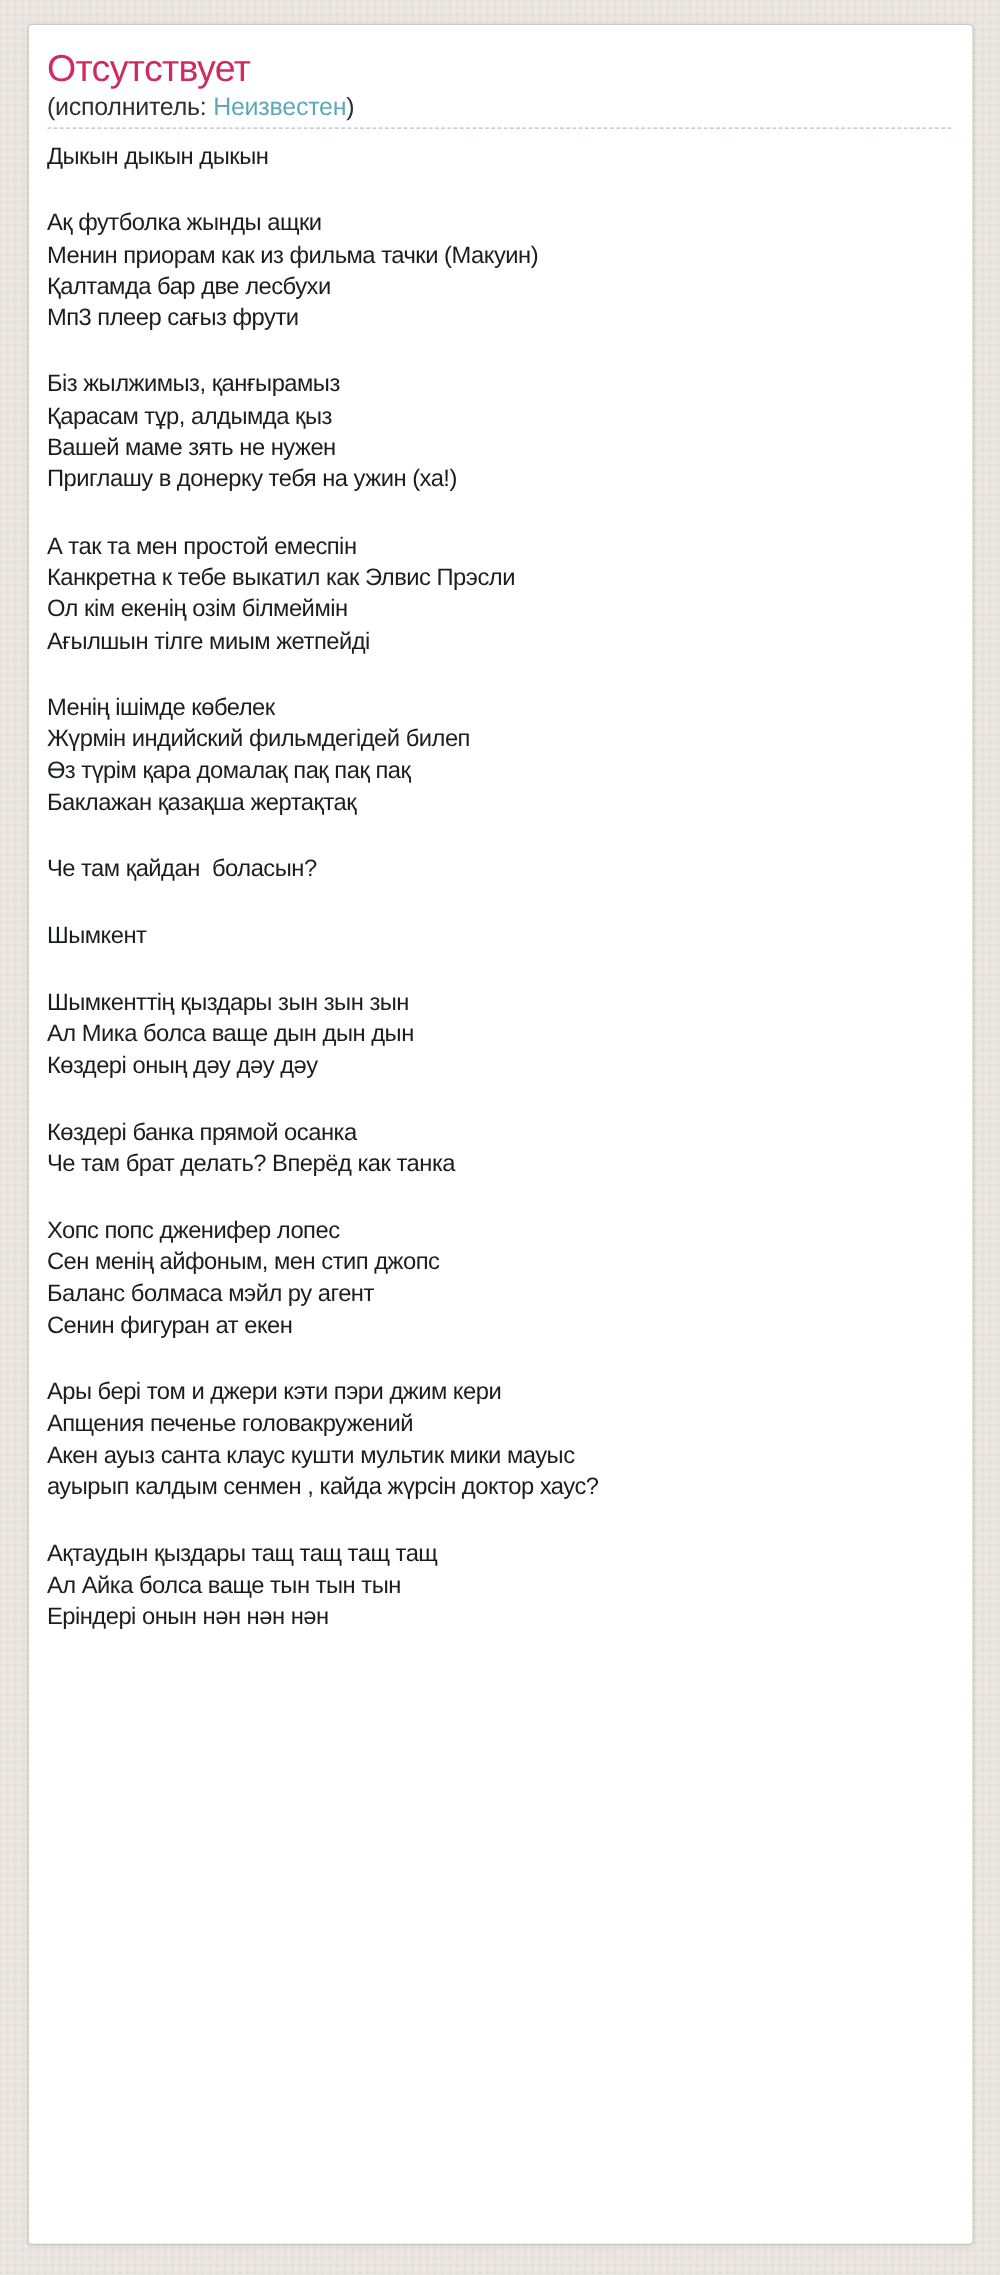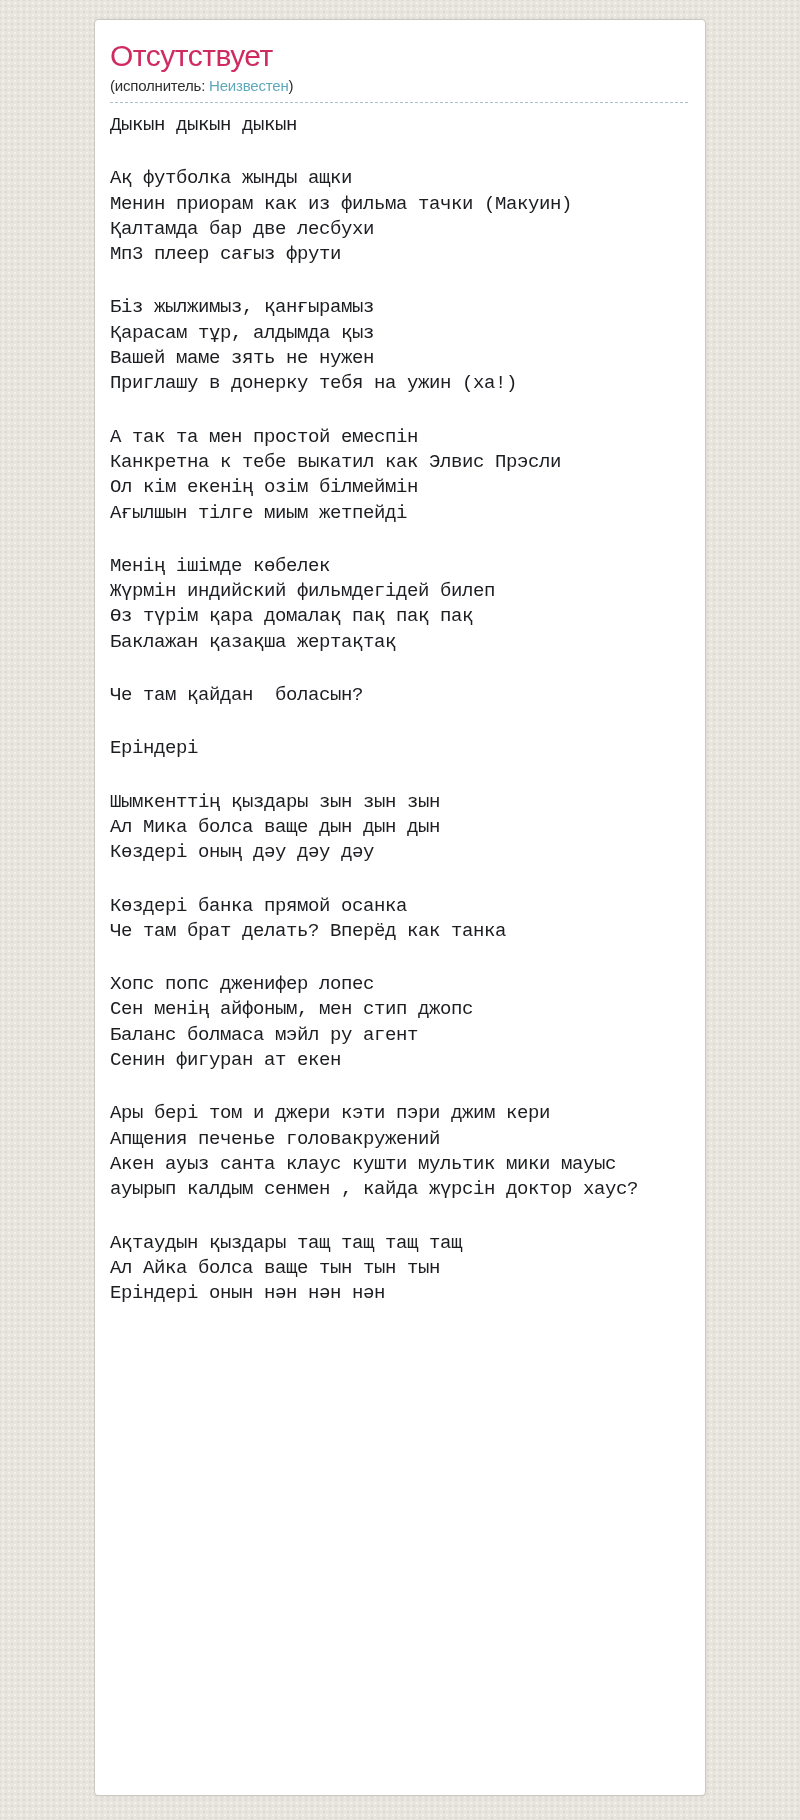--- a/index.html
+++ b/index.html
@@ -13,41 +13,41 @@
     background-color: #e8e4de;
     background-image:
       radial-gradient(#f3f0ea 1px, transparent 1.2px),
       radial-gradient(#ddd8d1 1px, transparent 1.2px);
     background-size: 6px 6px, 6px 6px;
     background-position: 0 0, 3px 3px;
     overflow: hidden;
   }
   .card {
     box-sizing: border-box;
-    width: 612px;
+    width: 757px;
     height: 1777px;
     margin: 19px auto 0;
     background: var(--card-bg, #ffffff);
     border: 1px solid #cbc7c1;
     border-radius: 4px;
     box-shadow: 0 1px 3px rgba(0,0,0,0.07);
     padding: 4px 17px 0 15px;
     overflow: hidden;
   }
   .song-title {
     margin: 16px 0 0;
     font-size: 30px;
     font-weight: normal;
     line-height: 32px;
     letter-spacing: -0.5px;
     color: var(--title-color, #d02b60);
   }
   .subtitle {
     margin: 4px 0 0;
-    font-size: 15px;
+    font-size: 20px;
     line-height: 20px;
     letter-spacing: -0.2px;
     color: #2f2f31;
   }
   .artist-link {
     color: var(--artist-color, #5ea8ba);
     text-decoration: none;
     cursor: pointer;
   }
   .divider {
@@ -59,37 +59,36 @@
   .lyrics {
     margin-top: 10px;
     font-size: 19px;
     line-height: 25.3px;
     letter-spacing: -0.4px;
     color: var(--lyrics-color, #1c1d21);
   }
   .lyrics p {
     margin: 0 0 28px 0;
     white-space: pre-wrap;
-    font-family: Liberation Mono, monospace;
   }
 </style>
 </head>
 <body>
 
 <div class="card">
   <h1 class="song-title">Отсутствует</h1>
   <div class="subtitle"><span>(исполнитель: </span><a class="artist-link">Неизвестен</a><span>)</span></div>
   <div class="divider"></div>
   <div class="lyrics">
       <p>Дыкын дыкын дыкын</p>
       <p>Ақ футболка жынды ащки<br>Менин приорам как из фильма тачки (Макуин)<br>Қалтамда бар две лесбухи<br>Мп3 плеер сағыз фрути</p>
       <p>Біз жылжимыз, қанғырамыз<br>Қарасам тұр, алдымда қыз<br>Вашей маме зять не нужен<br>Приглашу в донерку тебя на ужин (ха!)</p>
       <p>А так та мен простой емеспін<br>Канкретна к тебе выкатил как Элвис Прэсли<br>Ол кім екенің озім білмеймін<br>Ағылшын тілге миым жетпейді</p>
       <p>Менің ішімде көбелек<br>Жүрмін индийский фильмдегідей билеп<br>Өз түрім қара домалақ пақ пақ пақ<br>Баклажан қазақша жертақтақ</p>
       <p>Че там қайдан  боласын?</p>
-      <p>Еріндері</p>
+      <p>Шымкент</p>
       <p>Шымкенттің қыздары зын зын зын<br>Ал Мика болса ваще дын дын дын<br>Көздері оның дәу дәу дәу</p>
       <p>Көздері банка прямой осанка<br>Че там брат делать? Вперёд как танка</p>
       <p>Хопс попс дженифер лопес<br>Сен менің айфоным, мен стип джопс<br>Баланс болмаса мэйл ру агент<br>Сенин фигуран ат екен</p>
       <p>Ары бері том и джери кэти пэри джим кери<br>Апщения печенье головакружений<br>Акен ауыз санта клаус кушти мультик мики мауыс<br>ауырып калдым сенмен , кайда жүрсін доктор хаус?</p>
       <p>Ақтаудын қыздары тащ тащ тащ тащ<br>Ал Айка болса ваще тын тын тын<br>Еріндері онын нән нән нән</p>
     </div>
 </div>
 
 </body></html>

